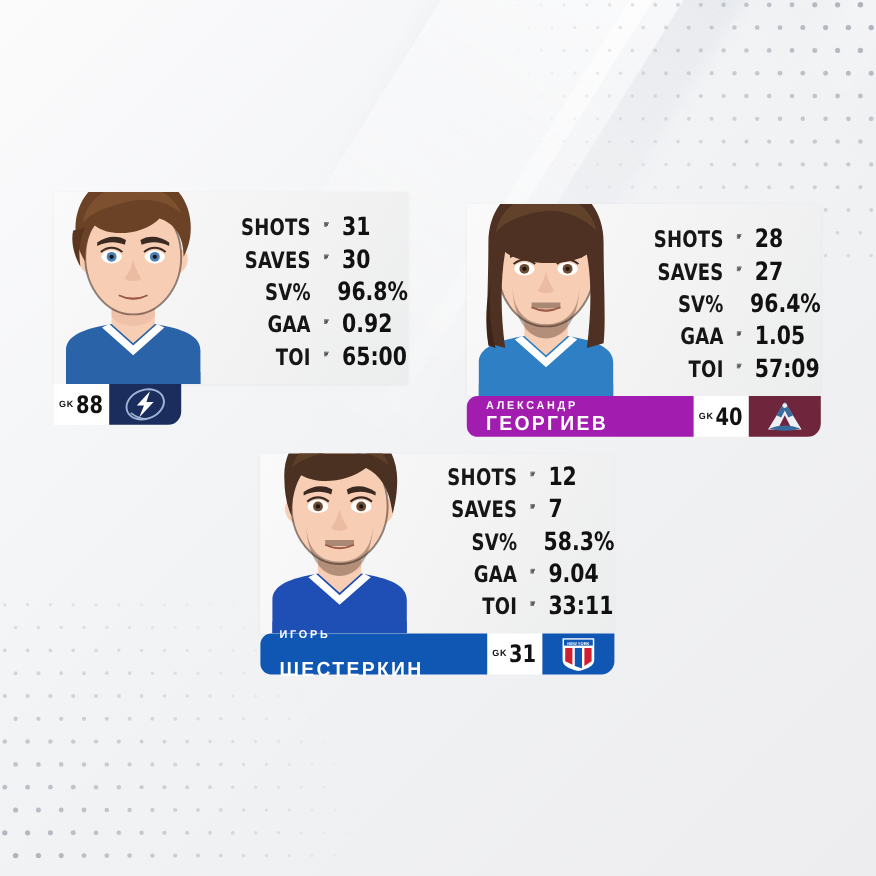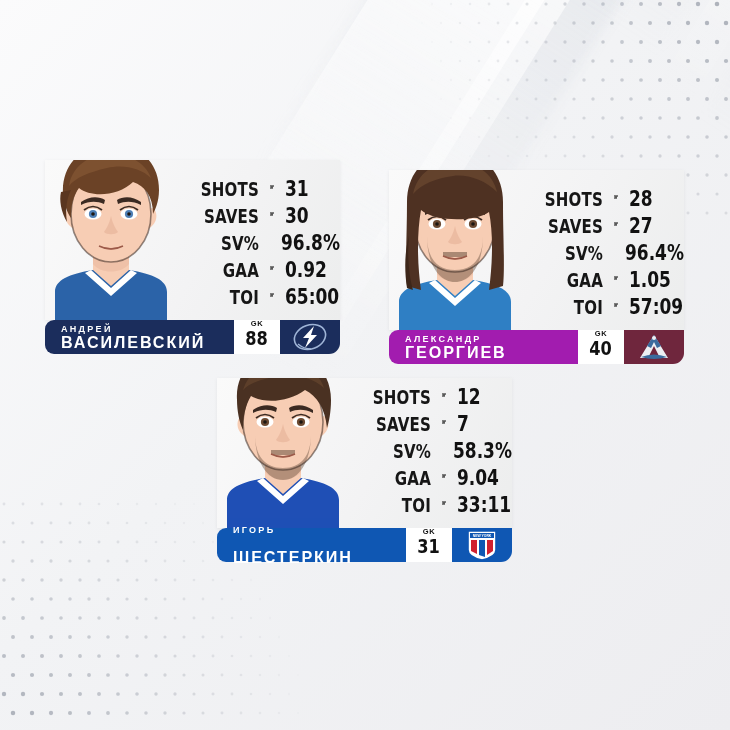--- a/index.html
+++ b/index.html
@@ -72,22 +72,22 @@
   }
   .nb-first{
     font-size:9.5px;font-weight:bold;letter-spacing:2.4px;line-height:11px;
     transform:scaleX(.95);transform-origin:left center;
   }
   .nb-last{
     font-size:17px;font-weight:bold;letter-spacing:2px;line-height:17px;
     transform:scaleX(.95);transform-origin:left center;
   }
   .nb-num{
-    width:42px;background:#fff;display:flex;flex-direction:column;
-    align-items:center;justify-content:flex-start;color:#111;
+    width:42px;background:#fff;display:flex;flex-direction:row;
+    align-items:center;justify-content:center;color:#111;
   }
   .nb-pos{font-size:7.5px;font-weight:bold;letter-spacing:.6px;line-height:8px;}
   .nb-digits{font-size:20px;font-weight:bold;line-height:20px;
     font-family:"DejaVu Sans Condensed","Liberation Sans",sans-serif;
     transform:scaleX(.9);}
   .nb-logo{
     width:60px;display:flex;align-items:center;justify-content:center;
     border-radius:0 0 11px 0;
   }
   .nb-logo svg{display:block;}
@@ -538,24 +538,20 @@
     <div class="srow">
       <span class="slabel">TOI</span>
       <span class="sdots">
             <i></i>
           </span>
       <span class="sval">65:00</span>
     </div>
       </div>
     </div>
     <div class="namebar">
-      <div class="nb-name" style="background:#1b2d5c;">
-        <span class="nb-first">АНДРЕЙ</span>
-        <span class="nb-last">ВАСИЛЕВСКИЙ</span>
-      </div>
       <div class="sep"></div>
       <div class="nb-num">
         <span class="nb-pos">GK</span>
         <span class="nb-digits">88</span>
       </div>
       <div class="sep"></div>
       <div class="nb-logo" style="background:#1b2d5c;">
         <svg width="40" height="30" viewBox="0 0 40 30">
       <ellipse cx="20" cy="15" rx="16" ry="12" fill="none" stroke="#9fb4d6" stroke-width="1.6" transform="rotate(-20 20 15)"></ellipse>
       <path d="M24 4 L13 16 h6 l-4 10 l12 -13 h-6 Z" fill="#ffffff"></path>

